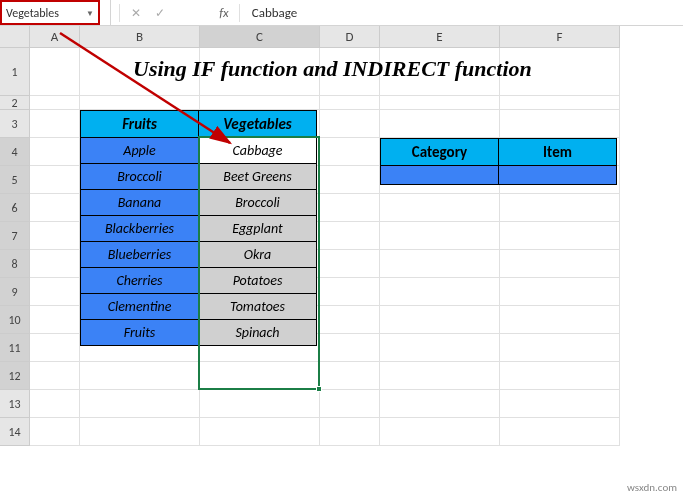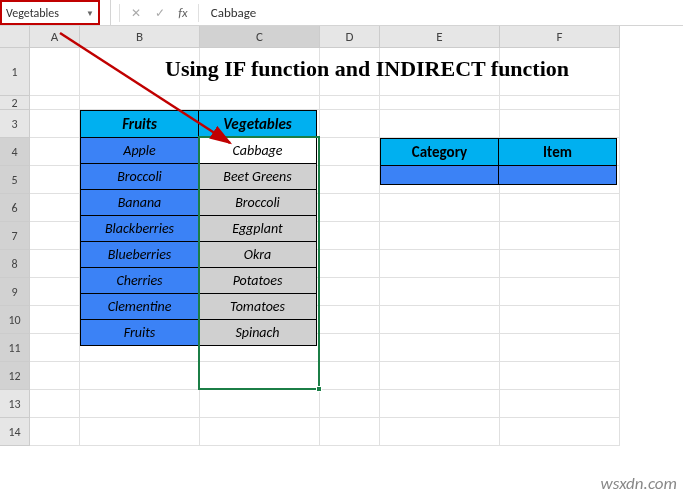--- a/index.html
+++ b/index.html
@@ -54,20 +54,21 @@
     .fx-btn {
       color: #aaa;
       font-size: 12px;
       padding: 0 3px;
     }
     .fx-label {
       font-style: italic;
       font-size: 13px;
       color: #666;
       padding: 0 2px;
+      margin-left: 41px;
     }
     .formula-input {
       border: none;
       outline: none;
       font-size: 13px;
       font-family: Calibri, Arial, sans-serif;
       width: 200px;
       color: #333;
       padding-left: 4px;
     }
@@ -141,25 +142,25 @@
     .row-h-1 { height: 48px; }
     .row-h-2 { height: 14px; }
     .row-h { height: 28px; }
     
     
     .title-text {
       position: absolute;
       left: 133px;
       top: 56px;
       font-family: 'Times New Roman', serif;
+      font-style: italic;
       font-weight: bold;
       font-size: 22px;
       color: #000;
       white-space: nowrap;
-      margin-left: 32px;
     }
     
     
     .data-table {
       position: absolute;
       border-collapse: collapse;
     }
     .data-table.main {
       left: 80px;
       top: 110px;
@@ -221,23 +222,22 @@
       position: absolute;
       left: 50px;
       top: 28px;
       pointer-events: none;
     }
     
     .watermark {
       position: absolute;
       right: 6px;
       bottom: 6px;
-      font-size: 17px;
+      font-size: 11px;
       color: #888;
-      font-style: italic;
     }
   </style>
 </head>
 <body>
 
 <div class="formula-bar-row">
   <div class="name-box">
     <input class="name-box-input" value="Vegetables" style="">
     <span class="name-box-dropdown">▼</span>
   </div>

